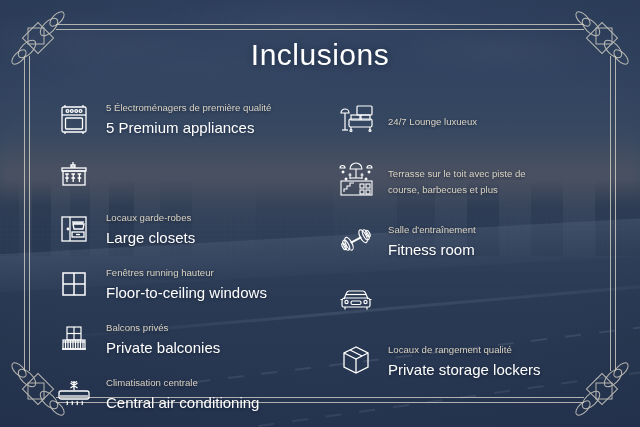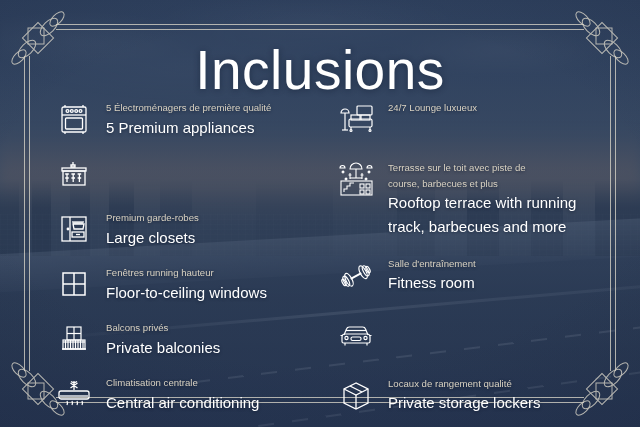--- a/index.html
+++ b/index.html
@@ -108,21 +108,21 @@
   .corner svg { width:100%; height:100%; display:block; }
   .c-tl { left:3px;  top:3px; }
   .c-tr { right:3px; top:3px;  transform:scaleX(-1); }
   .c-bl { left:3px;  bottom:3px; transform:scaleY(-1); }
   .c-br { right:3px; bottom:3px; transform:scale(-1,-1); }
 
   
   .title {
     position:absolute; top:38px; left:0; right:0;
     text-align:center;
-    font-size:55px; font-weight:300; letter-spacing:0.5px;
+    font-size:30px; font-weight:300; letter-spacing:0.5px;
     color:#ffffff;
     text-shadow:0 1px 6px rgba(10,20,40,.45);
   }
 
   
   .cols { position:absolute; top:96px; left:52px; right:40px; display:flex; gap:16px; }
   .col { width:288px; }
 
   .item { display:flex; align-items:flex-start; margin-bottom:9px; }
   .icon {
@@ -134,21 +134,21 @@
   .labels { padding-top:4px; }
   .fr {
     font-size:9.6px; color:#d9d2c2; line-height:1.62; white-space:pre-line;
     text-shadow:0 1px 3px rgba(10,20,40,.5);
   }
   .en {
     font-size:15px; color:#ffffff; line-height:1.62; white-space:pre-line;
     text-shadow:0 1px 3px rgba(10,20,40,.5);
   }
 
-  .col-right .item { margin-bottom:12px; }
+  .col-right .item { margin-bottom:12px;align-items:center; }
   .col-right .icon { height:48px; }
 </style>
 </head>
 <body>
 
 <div id="slide">
 
   <div class="bg-base"></div>
   <div class="bg-haze"></div>
   <div class="bg-clouds"></div>
@@ -258,21 +258,21 @@
             <line x1="11" y1="3" x2="11" y2="27"></line>
             <circle cx="9" cy="15" r="0.8" fill="#fff"></circle>
             <line x1="13" y1="8" x2="25" y2="8"></line>
             <path d="M15 8v2M17 8v2M19 8v2M21 8v2M23 8v2"></path>
             <path d="M14 10h11l-1 5H15z"></path>
             <rect x="13" y="18" width="12" height="5"></rect>
             <line x1="17" y1="20.5" x2="21" y2="20.5"></line>
           </svg>
         </div>
         <div class="labels">
-          <div class="fr">Premium garde-robes</div>
+          <div class="fr">Locaux garde-robes</div>
           <div class="en">Large closets</div>
         </div>
       </div>
 
       <div class="item">
         <div class="icon">
           <svg width="28" height="28" viewBox="0 0 28 28" fill="none" stroke="#fff" stroke-width="1.5">
             <rect x="3" y="3" width="22" height="22"></rect>
             <line x1="14" y1="3" x2="14" y2="25"></line>
             <line x1="3" y1="14" x2="25" y2="14"></line>
@@ -354,22 +354,20 @@
             <path d="M7 30v-3h3v-3h3v-3h4"></path>
             <rect x="23" y="22" width="4" height="4"></rect>
               <rect x="29" y="22" width="4" height="4"></rect>
             <rect x="23" y="28" width="4" height="4"></rect>
               <rect x="29" y="28" width="4" height="4"></rect>
           </svg>
         </div>
         <div class="labels">
           <div class="fr">Terrasse sur le toit avec piste de
 course, barbecues et plus</div>
-          <div class="en">Rooftop terrace with running
-track, barbecues and more</div>
         </div>
       </div>
 
       <div class="item">
         <div class="icon">
           <svg width="34" height="28" viewBox="0 0 34 28" fill="none" stroke="#fff" stroke-width="1.2">
             <g transform="rotate(-28 17 14)">
               <line x1="11" y1="14" x2="23" y2="14" stroke-width="2"></line>
               <ellipse cx="9" cy="14" rx="3" ry="7"></ellipse>
               <ellipse cx="6" cy="14" rx="2.4" ry="5.5"></ellipse>

